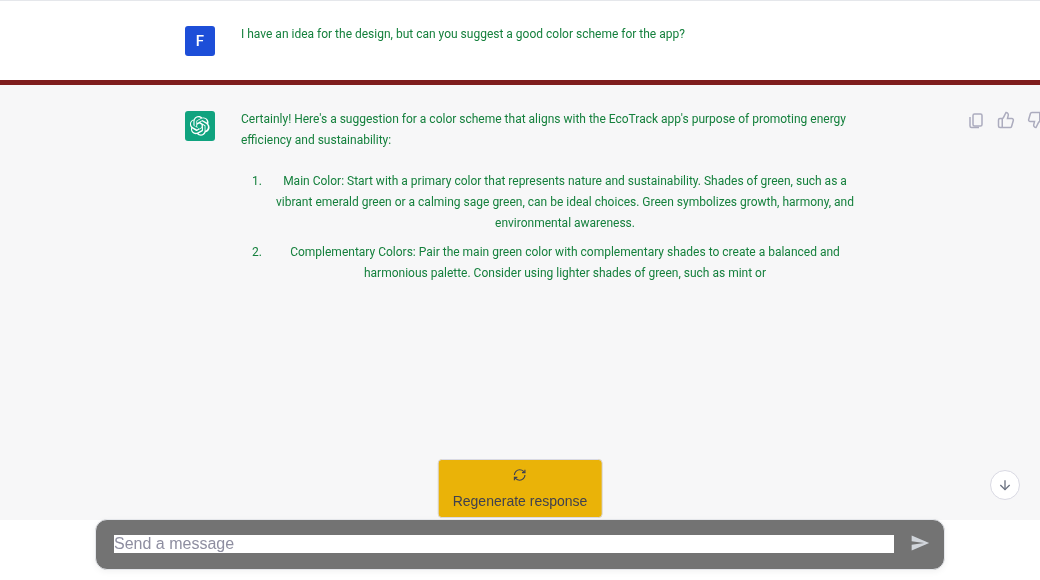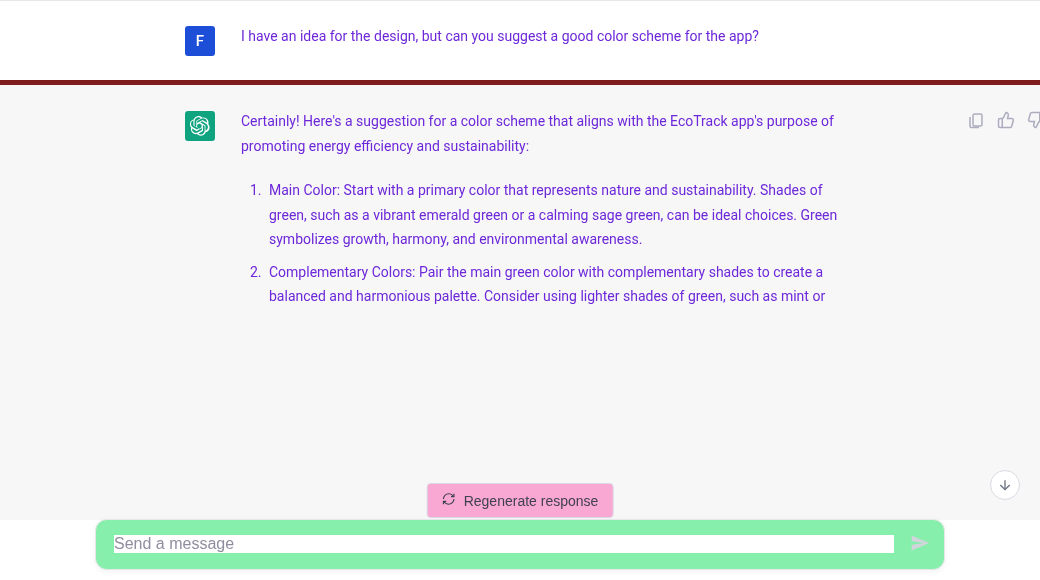--- a/index.html
+++ b/index.html
@@ -63,80 +63,82 @@
       display: flex;
       align-items: center;
       justify-content: center;
     }
     .assistant-avatar svg {
       width: 20px;
       height: 20px;
     }
     .message-content {
       margin-left: 26px;
-      font-size: 14px;
+      font-size: 12px;
       line-height: 1.75;
-      color: #6d28d9;
+      color: #15803d;
       max-width: 620px;
     }
     .message-content p {
       margin-bottom: 20px;
     }
     .message-content ol {
       padding-left: 24px;
       margin-top: 8px;
     }
     .message-content ol li {
       margin-bottom: 8px;
       padding-left: 4px;
+      text-align: center;
     }
     .action-icons {
       position: absolute;
       right: -60px;
       top: 2px;
       display: flex;
       gap: 12px;
     }
     .action-icons .icon-btn {
       width: 18px;
       height: 18px;
       color: #acacbe;
       cursor: pointer;
     }
     .regenerate-btn {
       position: absolute;
       bottom: 62px;
       left: 50%;
       transform: translateX(-50%);
-      background: #f9a8d4;
+      background: #eab308;
       border: 1px solid #d9d9e3;
       border-radius: 4px;
       padding: 8px 14px;
       display: flex;
       align-items: center;
       gap: 8px;
       font-size: 14px;
       color: #40414f;
       cursor: pointer;
       z-index: 10;
+      flex-direction: column;
     }
     .regenerate-btn svg {
       width: 14px;
       height: 14px;
     }
     .input-area {
       position: absolute;
       bottom: 0;
       left: 0;
       right: 0;
       padding: 0 95px 10px 95px;
       z-index: 5;
     }
     .input-box {
-      background: #86efac;
+      background: #737373;
       border: 1px solid #e5e7eb;
       border-radius: 12px;
       box-shadow: 0 2px 6px rgba(0,0,0,0.05);
       padding: 14px 50px 14px 18px;
       position: relative;
       height: 51px;
     }
     .input-box input {
       border: none;
       outline: none;

